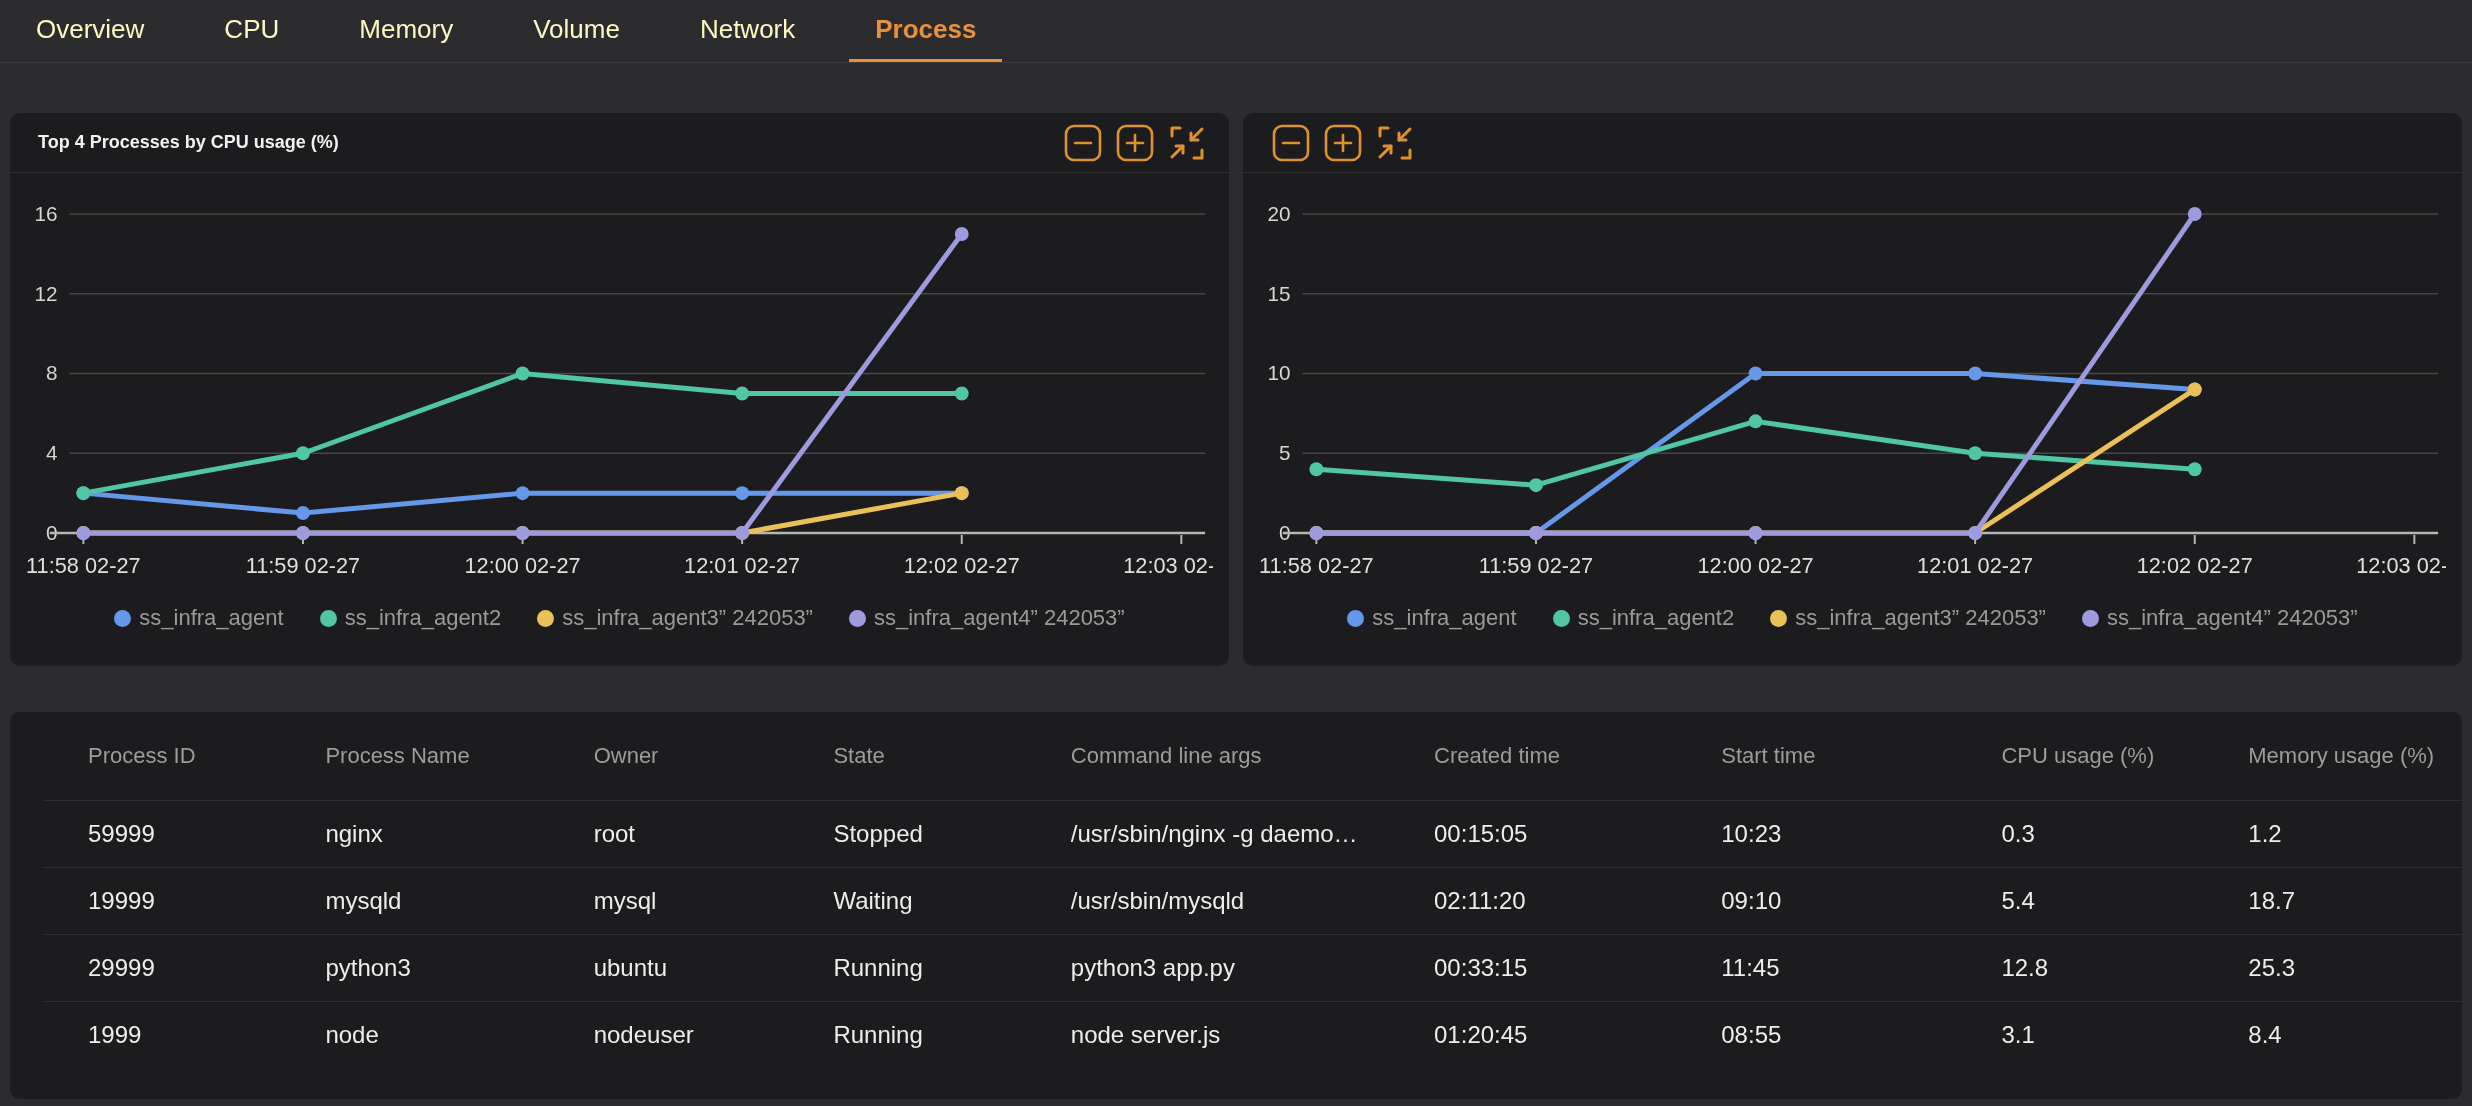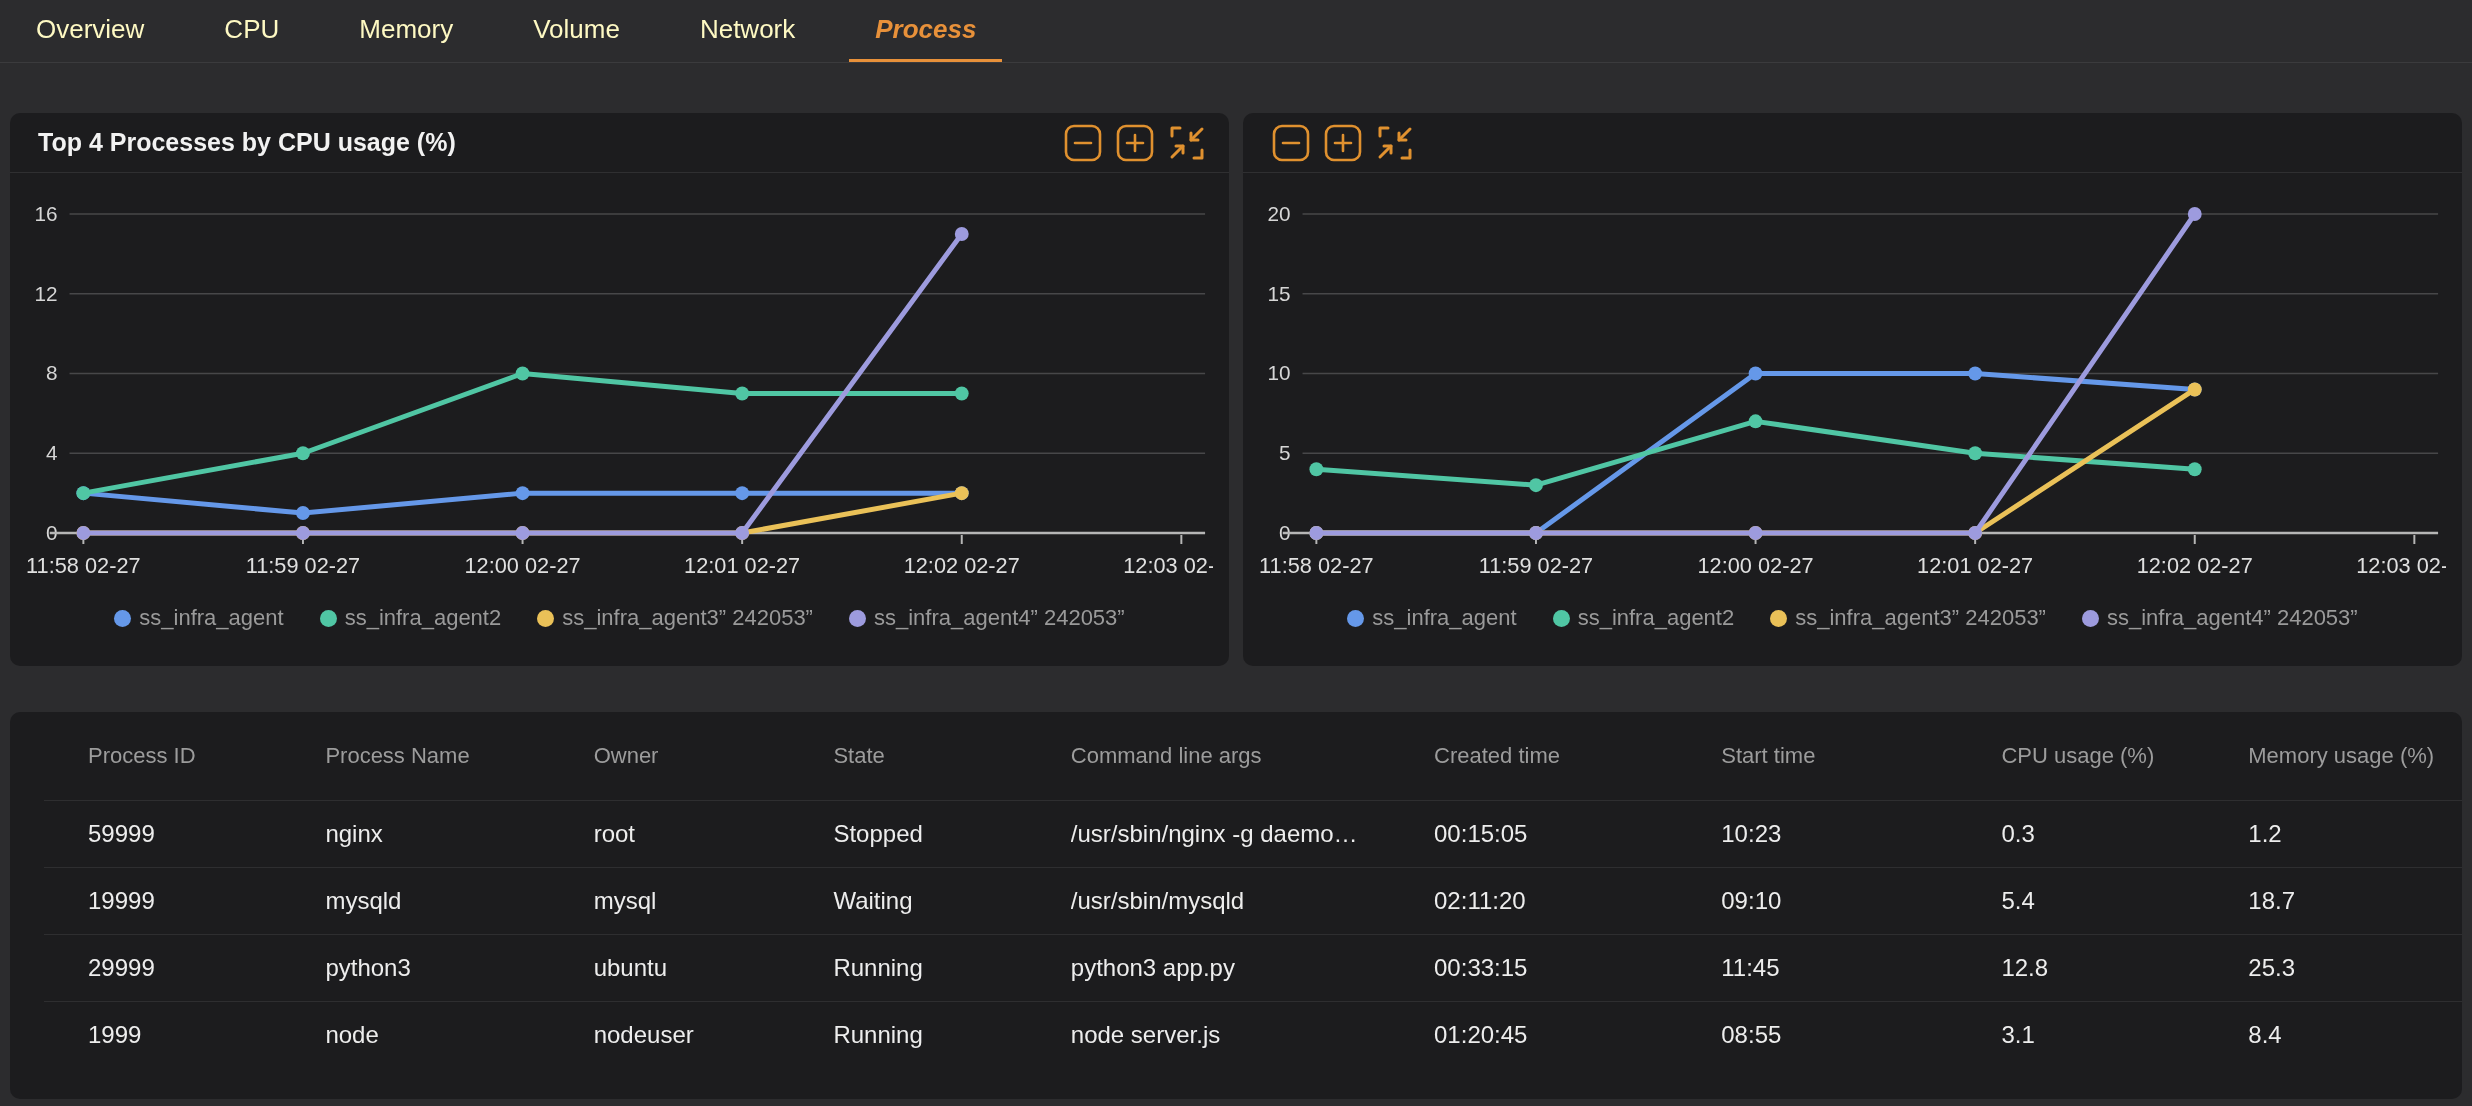--- a/index.html
+++ b/index.html
@@ -14,33 +14,33 @@
   .nav {
     display:flex; align-items:stretch;
     height:63px; padding-left:10px; gap:28px;
     border-bottom:1px solid #3b3b3d;
   }
   .tab {
     display:flex; align-items:center;
     padding:0 26px; font-size:26px; color:#fef9c3;
     cursor:pointer; border-bottom:3px solid transparent;
   }
-  .tab.active { color:#e8913a; border-bottom-color:#e8913a; font-weight:bold;font-style:italic; }
+  .tab.active { color:#e8913a; border-bottom-color:#e8913a; font-weight:bold; }
 
   
   .main { padding:50px 10px 0; }
   .charts-row { display:flex; gap:14px; }
   .card { background:#1c1c1e; border-radius:10px; }
   .chart-card { flex:1; height:553px; overflow:hidden; }
   .card-header {
     display:flex; align-items:center; justify-content:space-between;
     height:60px; padding:0 22px 0 28px;
     border-bottom:1px solid #2f2f31;
   }
-  .card-title { font-size:25px; font-weight:bold; color:#f2f2f2; }
+  .card-title { font-size:18px; font-weight:bold; color:#f2f2f2; }
   .controls { display:flex; align-items:center; gap:12px; }
   .icon-btn {
     background:none; border:none; padding:0; cursor:pointer;
     width:40px; height:40px; display:flex; align-items:center; justify-content:center;
   }
 
   
   .chart-body { padding:0 16px; }
   svg.chart { width:100%; height:420px; display:block; }
   .ytick { fill:#d6d6d6; font-size:21px; }

